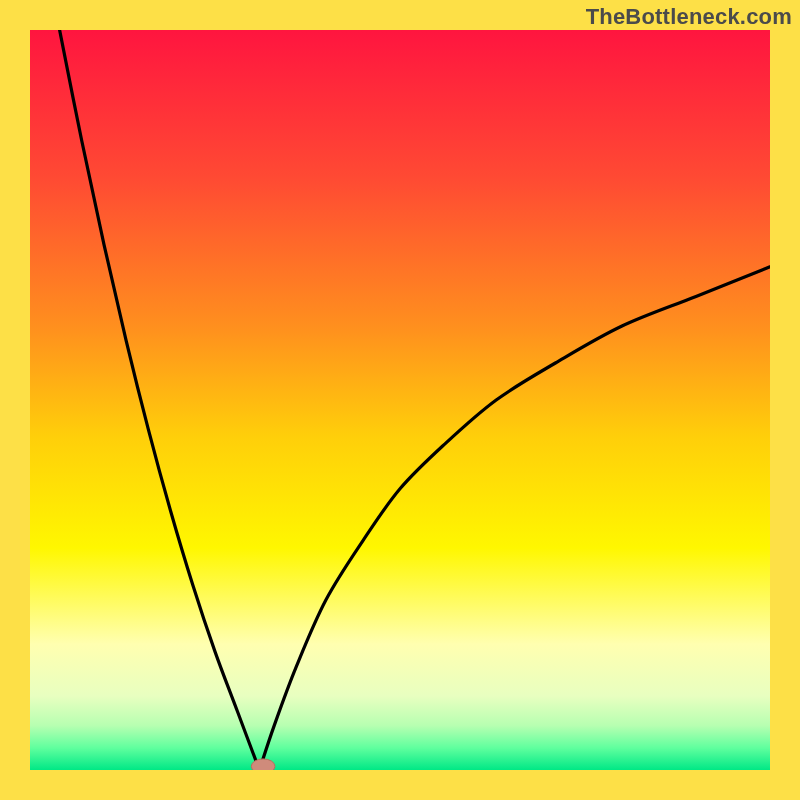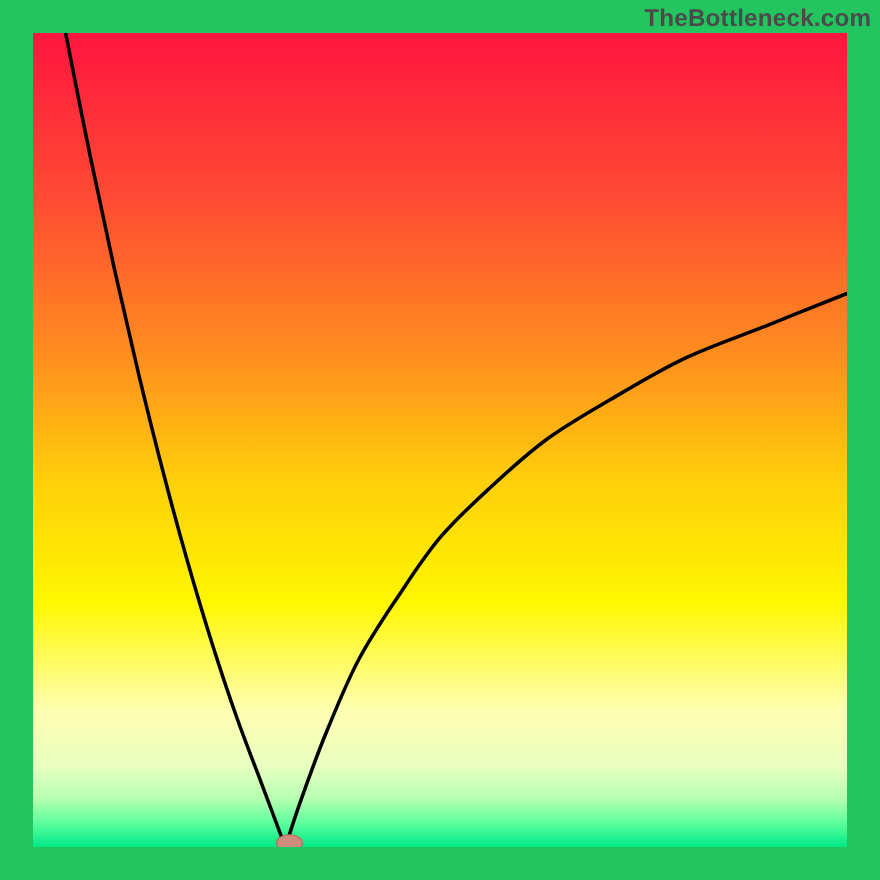--- a/index.html
+++ b/index.html
@@ -8,21 +8,21 @@
     width: 800px;
     height: 800px;
     background: #000;
     overflow: hidden;
     font-family: Arial, Helvetica, sans-serif;
   }
   .frame {
     position: absolute;
     left: 0; top: 0;
     width: 800px; height: 800px;
-    background: #22c55e;
+    background: #fde047;
   }
   .plot {
     position: absolute;
     left: 30px;
     top: 30px;
     width: 740px;
     height: 740px;
     overflow: hidden;
   }
   .watermark {

